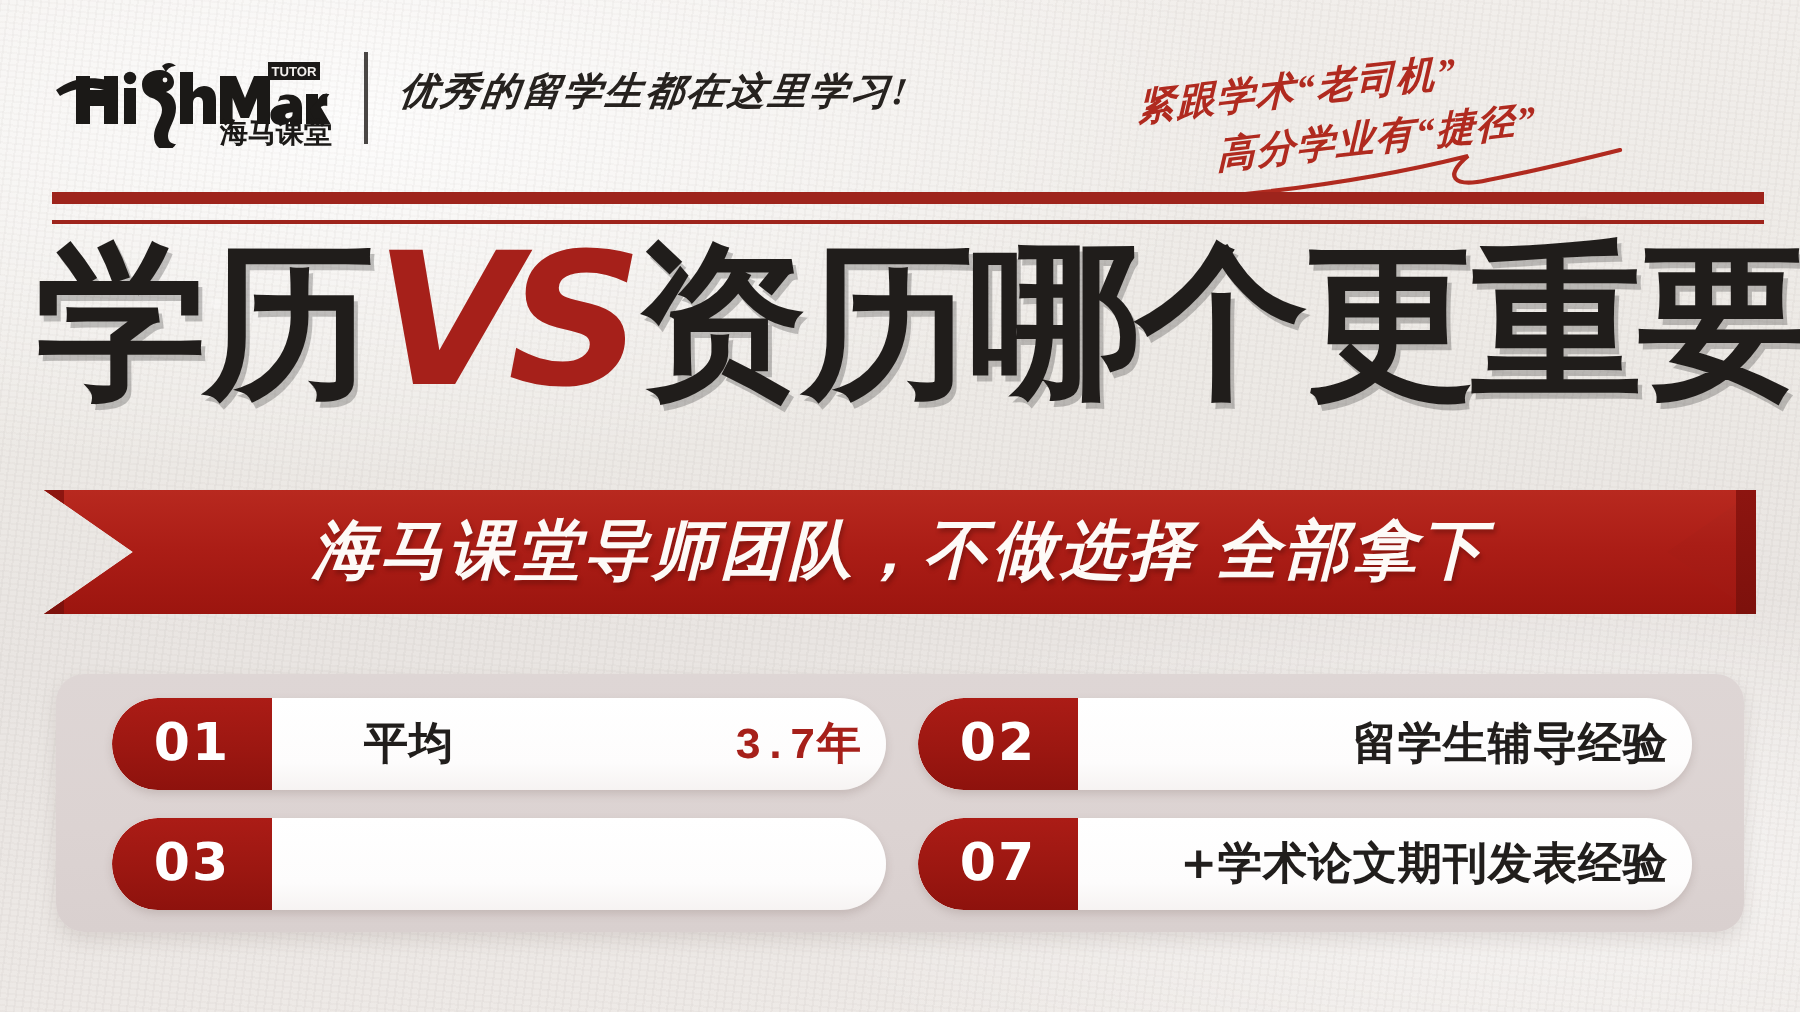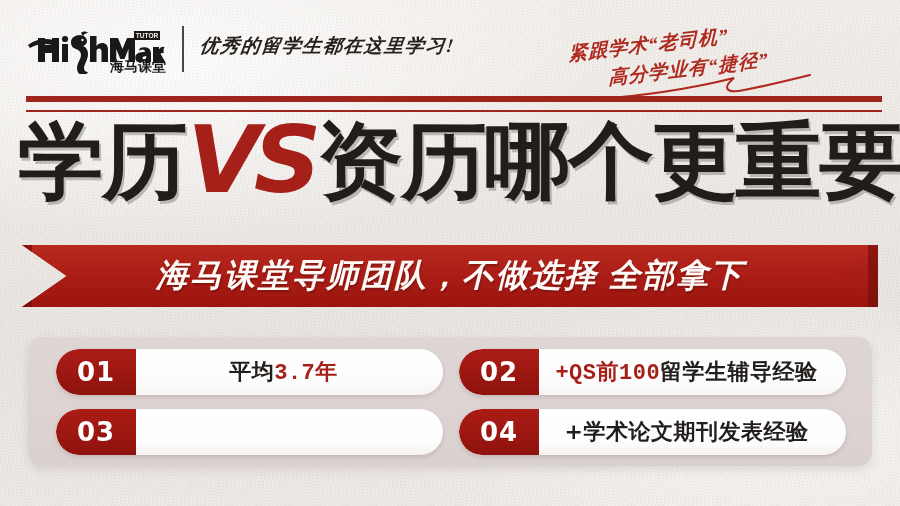--- a/index.html
+++ b/index.html
@@ -133,24 +133,24 @@
   }
   .pill .badge{
     width:80px;height:46px;flex:0 0 80px;
     background:linear-gradient(180deg,#ab1c16 0%,#9c1711 55%,#8e120d 100%);
     border-radius:23px 0 0 23px;
     display:flex;align-items:center;justify-content:center;
     color:#fff;font-weight:700;font-size:26px;letter-spacing:1px;
     font-family:"DejaVu Sans","Liberation Sans",sans-serif;
   }
   .pill .ptext{
-    flex:1;display:flex;align-items:center;justify-content:center;
+    flex:1;display:flex;align-items:center;justify-content:space-between;
     font-size:22px;font-weight:700;color:#211e1c;
     font-family:"DejaVu Sans","Liberation Sans",sans-serif;
-    letter-spacing:.5px;white-space:nowrap;padding-right:12px;
+    letter-spacing:.5px;white-space:nowrap;padding-right:12px;margin-left:46px;
   }
   .pill .ptext .hi{color:#a6201a;font-family:Liberation Mono, monospace;}
 </style>
 </head>
 <body>
 
 <div class="banner">
   <div class="grain"></div>
   <div class="grain2"></div>
 
@@ -224,31 +224,30 @@
       <div class="ptext">
         <span>平均</span>
           <span class="hi">3.7年</span>
       </div>
     </div>
 
     <div class="pill">
       <div class="badge">02</div>
       <div class="ptext">
         <span></span>
-          <span class="hi">+QS前100</span>
           <span>留学生辅导经验</span>
       </div>
     </div>
 
     <div class="pill">
       <div class="badge">03</div>
     </div>
 
     <div class="pill">
-      <div class="badge">04</div>
+      <div class="badge">07</div>
       <div class="ptext">
         <span></span>
           <span class="hi"></span>
           <span>+学术论文期刊发表经验</span>
       </div>
     </div>
 
   </div>
 </div>
 

